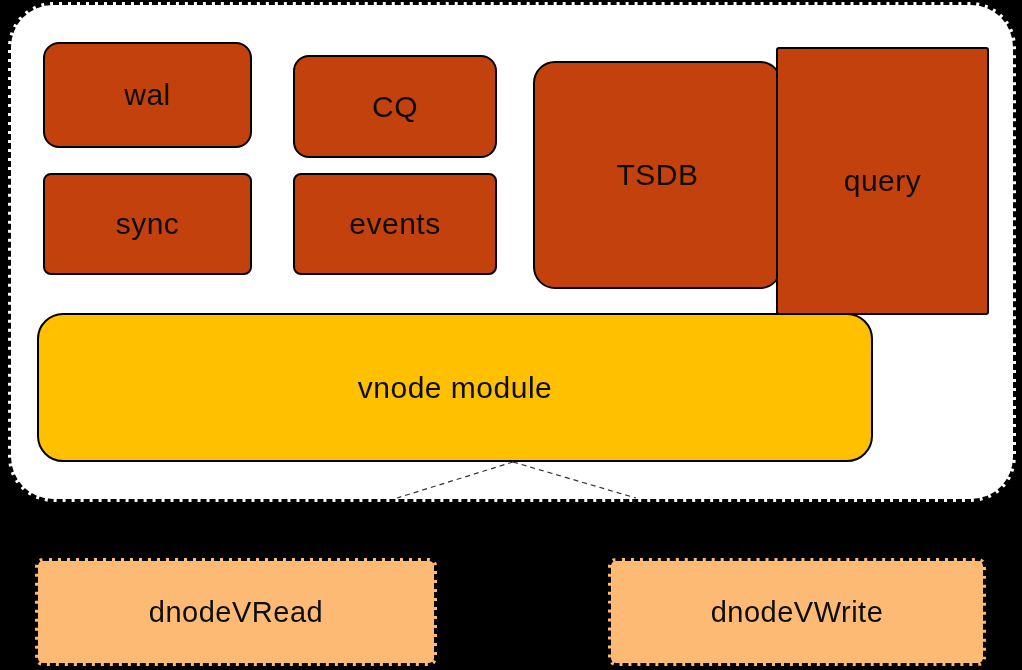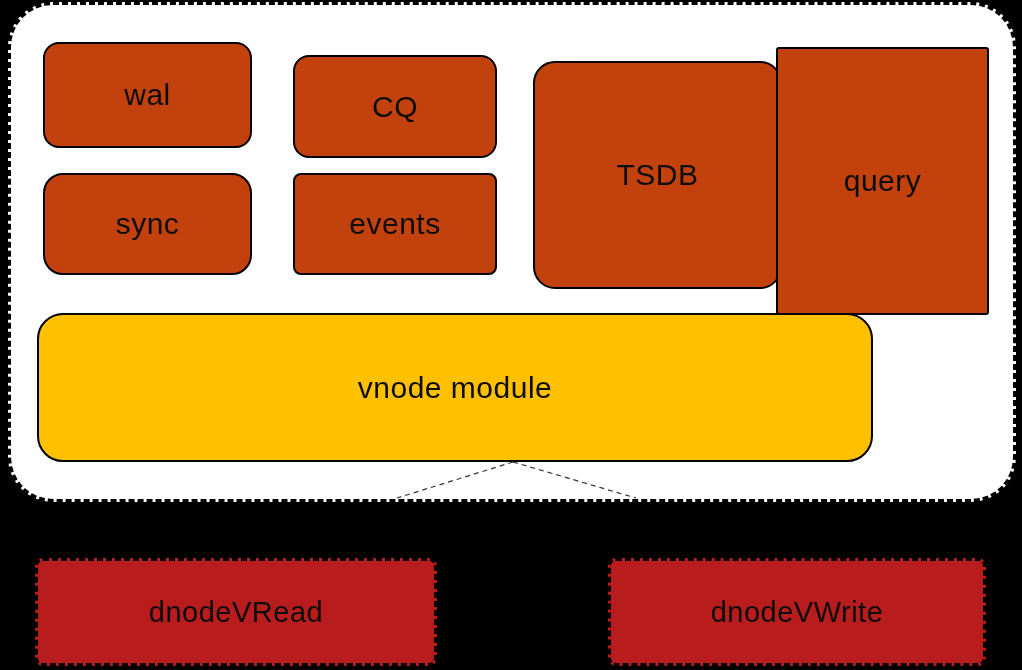--- a/index.html
+++ b/index.html
@@ -37,21 +37,21 @@
     border: 2px solid #000000;
     display: flex;
     align-items: center;
     justify-content: center;
     font-size: 30px;
     color: #0d0d0d;
     letter-spacing: 0.5px;
   }
   #box-wal    { left: 32px;  top: 37px;  width: 209px; height: 106px; border-radius: 16px; }
   #box-cq     { left: 282px; top: 38px;  width: 204px; height: 103px; border-radius: 16px; margin-top: 12px; }
-  #box-sync   { left: 32px;  top: 168px; width: 209px; height: 102px; border-radius: 20px; }
+  #box-sync   { left: 32px;  top: 168px; width: 209px; height: 102px; border-radius: 8px; }
   #box-events { left: 282px; top: 168px; width: 204px; height: 102px; border-radius: 8px; }
   #box-tsdb   { left: 522px; top: 56px;  width: 249px; height: 228px; border-radius: 22px; }
   #box-query  { left: 765px; top: 42px;  width: 213px; height: 268px; border-radius: 3px; }
   .vnode-bar {
     position: absolute;
     left: 26px;
     top: 308px;
     width: 836px;
     height: 149px;
     box-sizing: border-box;
@@ -75,21 +75,21 @@
   .connector-svg line {
     stroke: #333333;
     stroke-width: 1.2;
     stroke-dasharray: 5 4;
     fill: none;
   }
   
   .dnode-box {
     position: absolute;
     box-sizing: border-box;
-    background: #b91c1c;
+    background: #fdba74;
     border: 3px dashed #000000;
     border-radius: 8px;
     display: flex;
     align-items: center;
     justify-content: center;
     font-size: 29px;
     color: #0d0d0d;
     letter-spacing: 0.5px;
   }
   #dnode-vread  { left: 35px;  top: 558px; width: 402px; height: 108px; }

